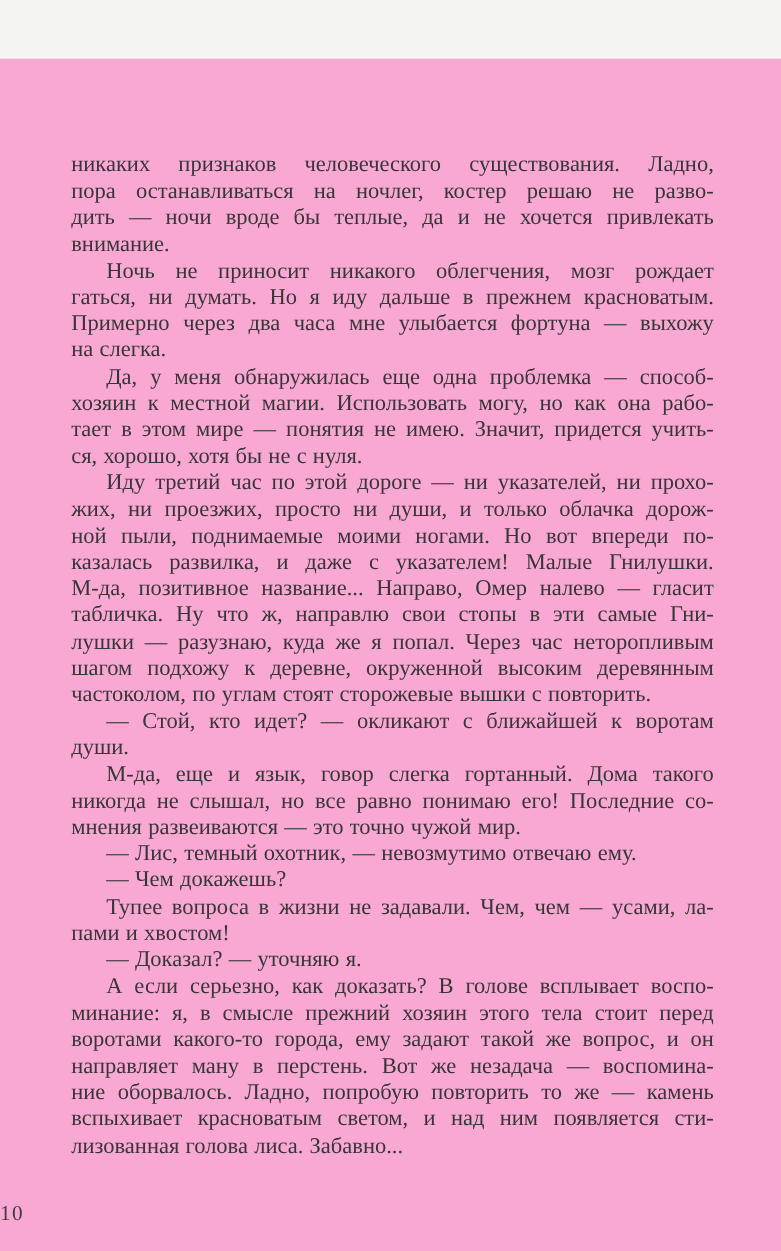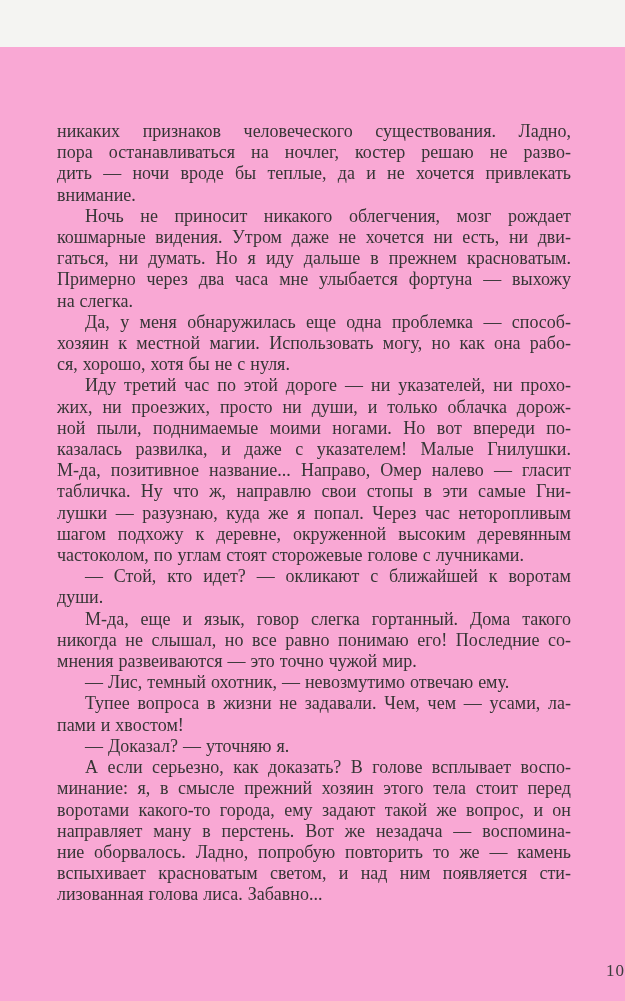--- a/index.html
+++ b/index.html
@@ -37,71 +37,74 @@
     text-align-last: left;
   }
   .line.first-indent {
     text-indent: 28px;
   }
   .page-number {
     position: absolute;
     left: 0;
     top: 914px;
     width: 100%;
-    text-align: right;
+    text-align: left;
     font-size: 17px;
     color: #3c3c3c;
     letter-spacing: 1px;
   }
 </style>
 </head>
 <body>
 
 <div class="page" style="background: #f9a8d4; color: rgb(54, 54, 54); margin-top: 47px;">
   <div class="text-block">
       <div class="paragraph">
         <div class="line">никаких признаков человеческого существования. Ладно,</div>
         <div class="line">пора останавливаться на ночлег, костер решаю не разво-</div>
         <div class="line">дить — ночи вроде бы теплые, да и не хочется привлекать</div>
         <div class="line para-end">внимание.</div>
       </div>
       <div class="paragraph">
         <div class="line first-indent">Ночь не приносит никакого облегчения, мозг рождает</div>
-        <div class="line">кошмарные видения. Утром даже не хочется ни есть, ни дви-</div>
         <div class="line">гаться, ни думать. Но я иду дальше в прежнем красноватым.</div>
         <div class="line">Примерно через два часа мне улыбается фортуна — выхожу</div>
         <div class="line para-end">на слегка.</div>
       </div>
       <div class="paragraph">
         <div class="line first-indent">Да, у меня обнаружилась еще одна проблемка — способ-</div>
         <div class="line">хозяин к местной магии. Использовать могу, но как она рабо-</div>
+        <div class="line">тает в этом мире — понятия не имею. Значит, придется учить-</div>
         <div class="line para-end">ся, хорошо, хотя бы не с нуля.</div>
       </div>
       <div class="paragraph">
         <div class="line first-indent">Иду третий час по этой дороге — ни указателей, ни прохо-</div>
         <div class="line">жих, ни проезжих, просто ни души, и только облачка дорож-</div>
         <div class="line">ной пыли, поднимаемые моими ногами. Но вот впереди по-</div>
         <div class="line">казалась развилка, и даже с указателем! Малые Гнилушки.</div>
         <div class="line">М-да, позитивное название... Направо, Омер налево — гласит</div>
         <div class="line">табличка. Ну что ж, направлю свои стопы в эти самые Гни-</div>
         <div class="line">лушки — разузнаю, куда же я попал. Через час неторопливым</div>
         <div class="line">шагом подхожу к деревне, окруженной высоким деревянным</div>
-        <div class="line para-end">частоколом, по углам стоят сторожевые голове с лучниками.</div>
+        <div class="line para-end">частоколом, по углам стоят сторожевые вышки с повторить.</div>
       </div>
       <div class="paragraph">
         <div class="line first-indent">— Стой, кто идет? — окликают с ближайшей к воротам</div>
         <div class="line para-end">души.</div>
       </div>
       <div class="paragraph">
         <div class="line first-indent">М-да, еще и язык, говор слегка гортанный. Дома такого</div>
         <div class="line">никогда не слышал, но все равно понимаю его! Последние со-</div>
         <div class="line para-end">мнения развеиваются — это точно чужой мир.</div>
       </div>
       <div class="paragraph">
         <div class="line para-end first-indent">— Лис, темный охотник, — невозмутимо отвечаю ему.</div>
+      </div>
+      <div class="paragraph">
+        <div class="line para-end first-indent">— Чем докажешь?</div>
       </div>
       <div class="paragraph">
         <div class="line first-indent">Тупее вопроса в жизни не задавали. Чем, чем — усами, ла-</div>
         <div class="line para-end">пами и хвостом!</div>
       </div>
       <div class="paragraph">
         <div class="line para-end first-indent">— Доказал? — уточняю я.</div>
       </div>
       <div class="paragraph">
         <div class="line first-indent">А если серьезно, как доказать? В голове всплывает воспо-</div>

